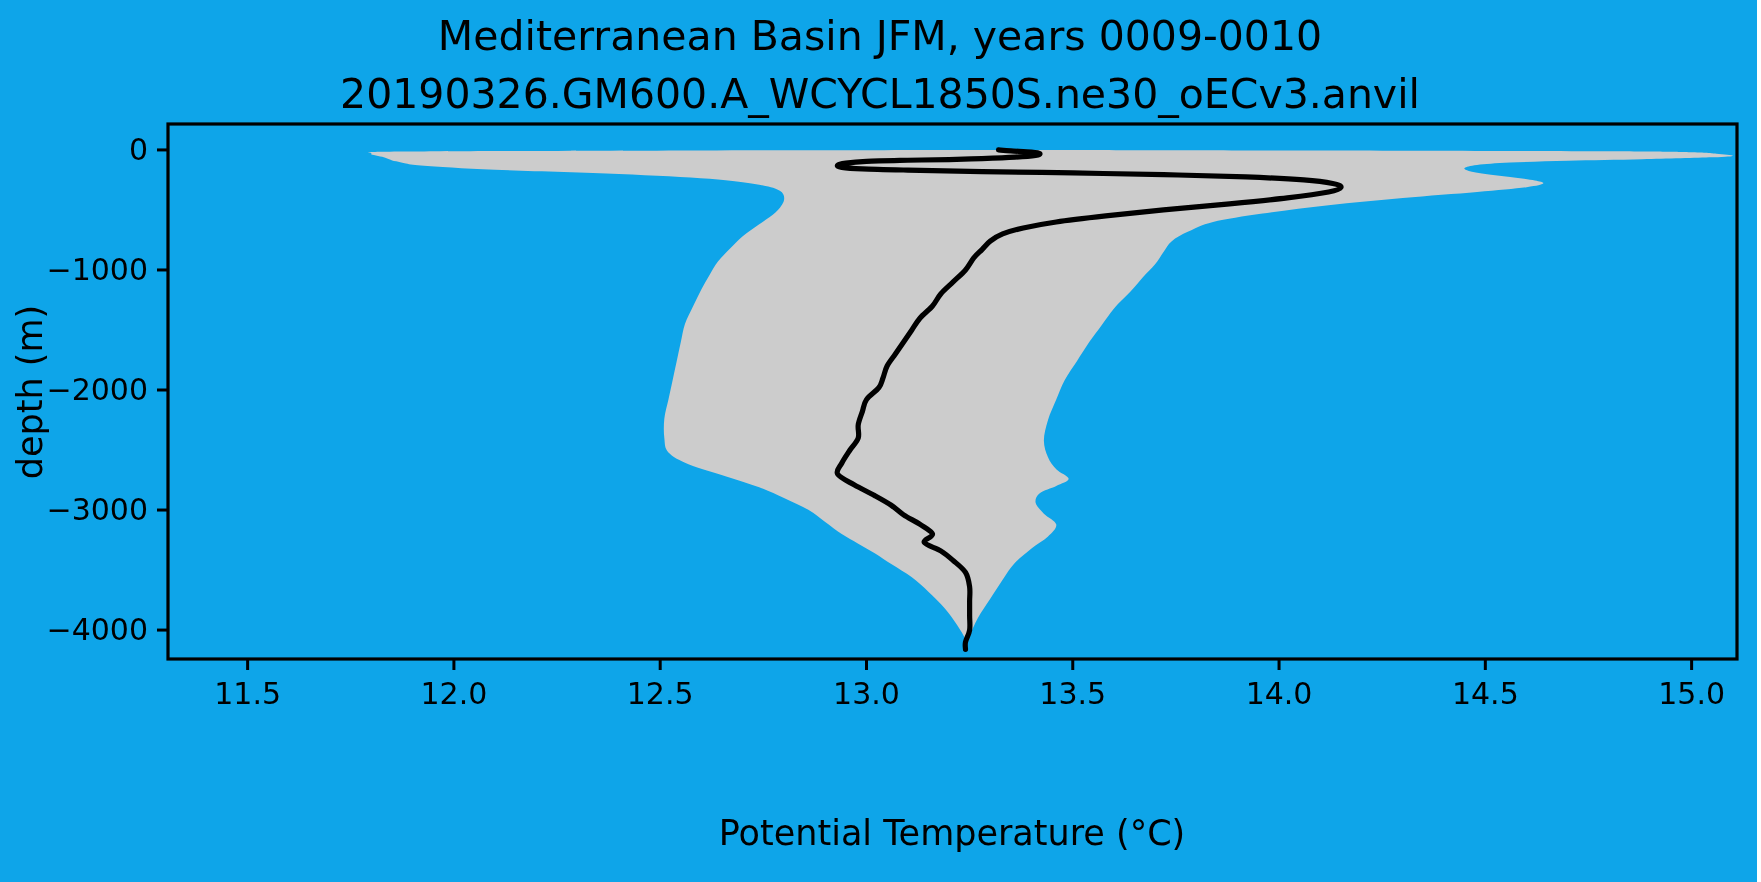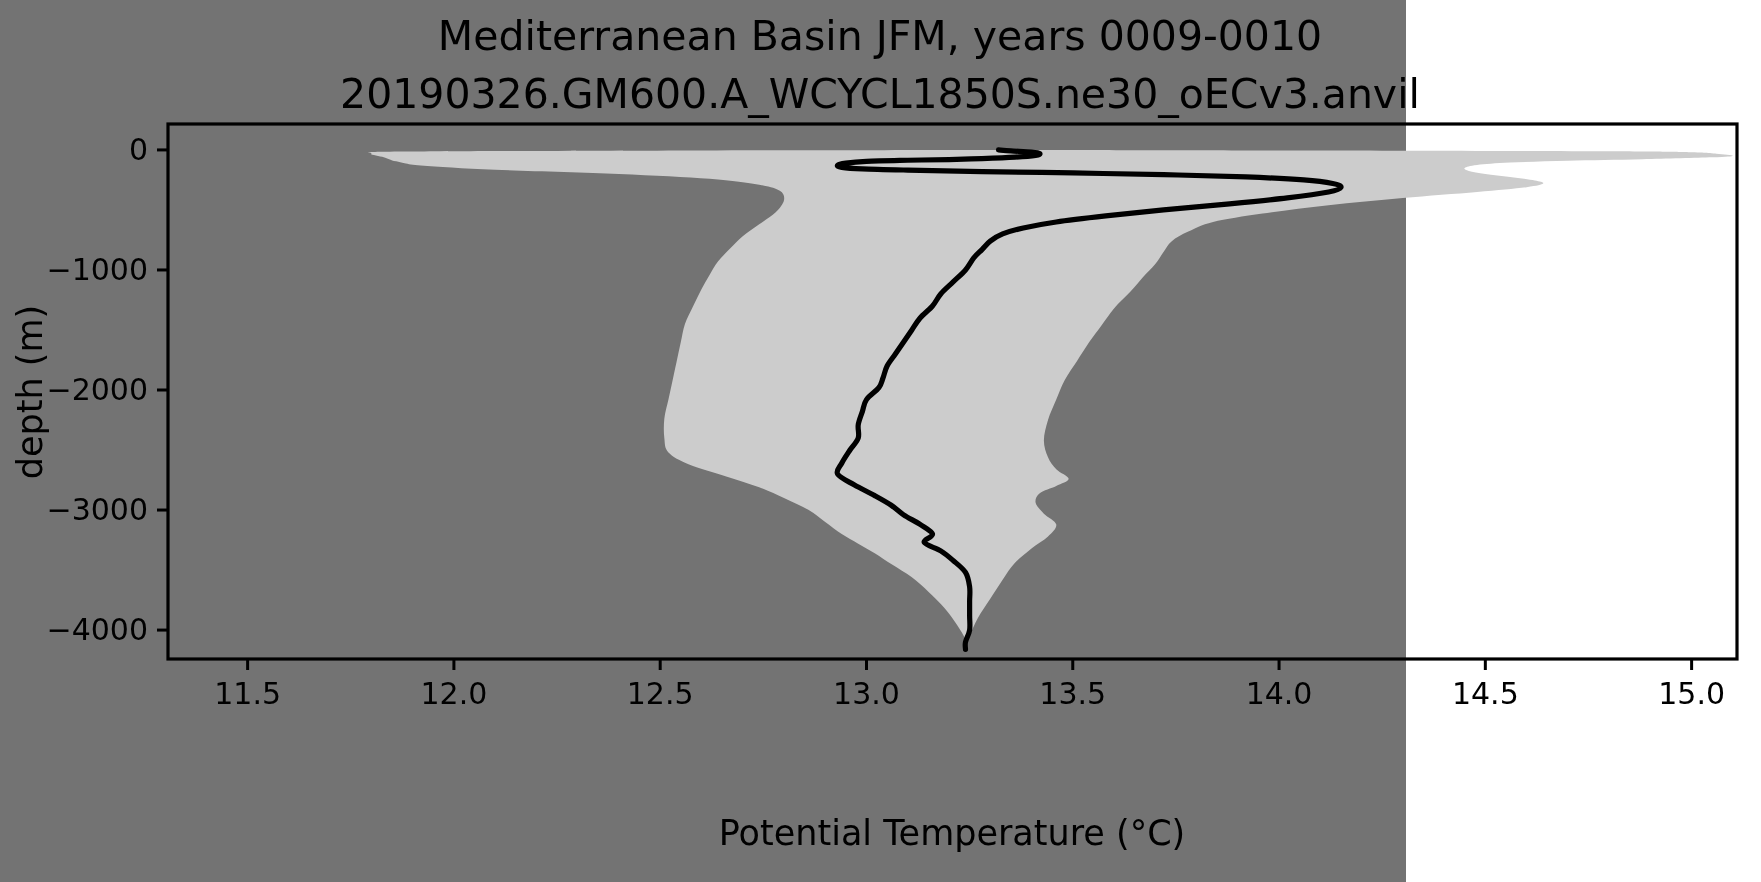--- a/index.html
+++ b/index.html
@@ -9,23 +9,23 @@
   }
   body {
     width: 1761px;
     height: 882px;
     font-family: "DejaVu Sans", sans-serif;
     color: #000000;
     overflow: hidden;
   }
   #figure {
     position: relative;
-    width: 1406px;
+    width: 1757px;
     height: 882px;
-    background: #737373;
+    background: #0ea5e9;
   }
   #plot-svg {
     position: absolute;
     left: 0;
     top: 0;
     width: 1761px;
     height: 882px;
     display: block;
   }
   .fig-title {

